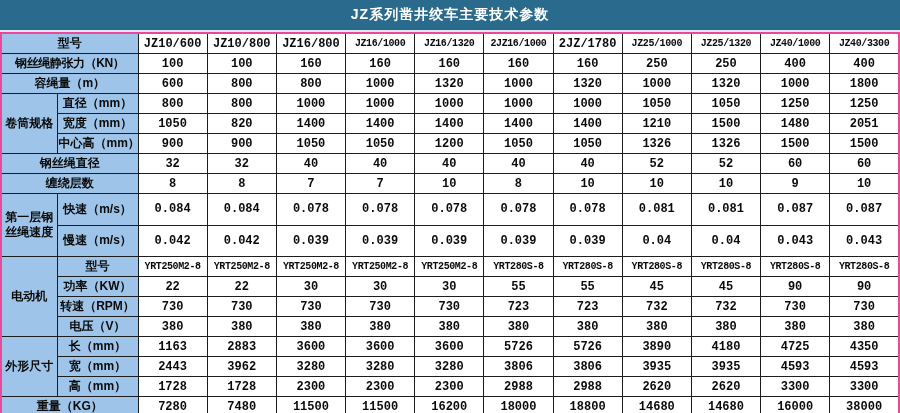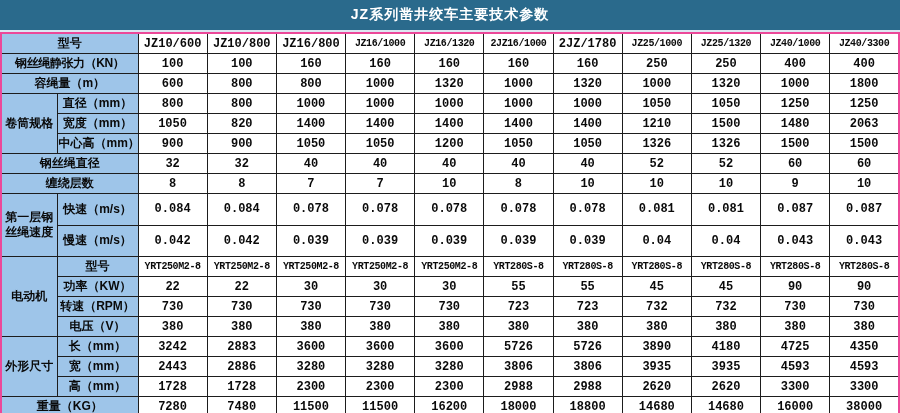--- a/index.html
+++ b/index.html
@@ -128,21 +128,21 @@
           <td>1050</td>
           <td>820</td>
           <td>1400</td>
           <td>1400</td>
           <td>1400</td>
           <td>1400</td>
           <td>1400</td>
           <td>1210</td>
           <td>1500</td>
           <td>1480</td>
-          <td>2063</td>
+          <td>2051</td>
         </tr>
         <tr>
           <th colspan="1" class="lbl">中心高（mm）</th>
           <td>900</td>
           <td>900</td>
           <td>1050</td>
           <td>1050</td>
           <td>1200</td>
           <td>1050</td>
           <td>1050</td>
@@ -261,36 +261,36 @@
           <td>380</td>
           <td>380</td>
           <td>380</td>
           <td>380</td>
           <td>380</td>
           <td>380</td>
         </tr>
         <tr>
           <th rowspan="3" class="lbl grp">外形尺寸</th>
           <th colspan="1" class="lbl">长（mm）</th>
-          <td>3242</td>
+          <td>1163</td>
           <td>2883</td>
           <td>3600</td>
           <td>3600</td>
           <td>3600</td>
           <td>5726</td>
           <td>5726</td>
           <td>3890</td>
           <td>4180</td>
           <td>4725</td>
           <td>4350</td>
         </tr>
         <tr>
           <th colspan="1" class="lbl">宽（mm）</th>
           <td>2443</td>
-          <td>2886</td>
+          <td>3962</td>
           <td>3280</td>
           <td>3280</td>
           <td>3280</td>
           <td>3806</td>
           <td>3806</td>
           <td>3935</td>
           <td>3935</td>
           <td>4593</td>
           <td>4593</td>
         </tr>

